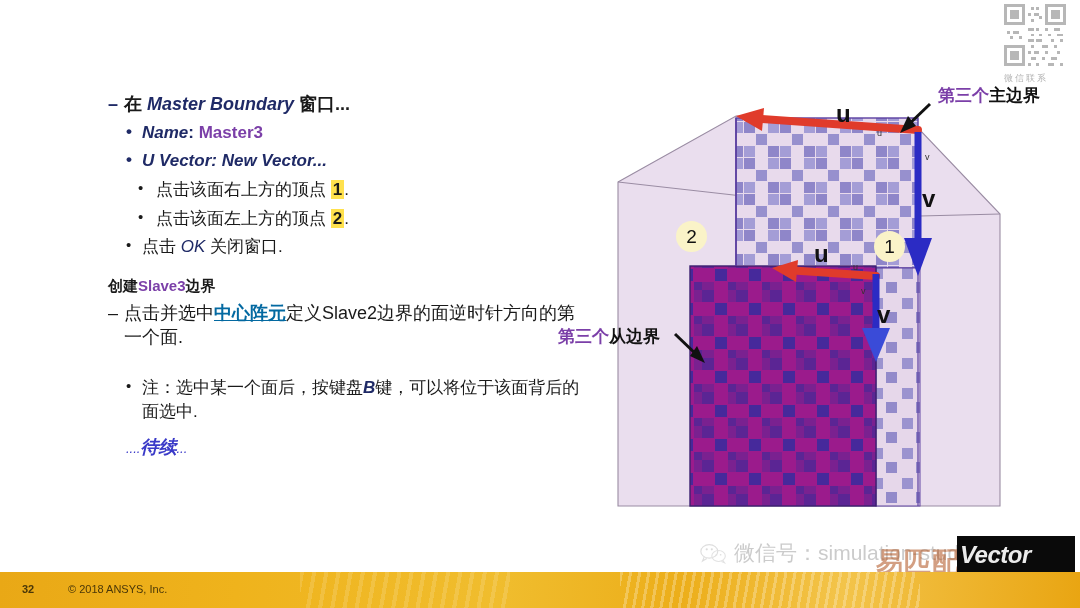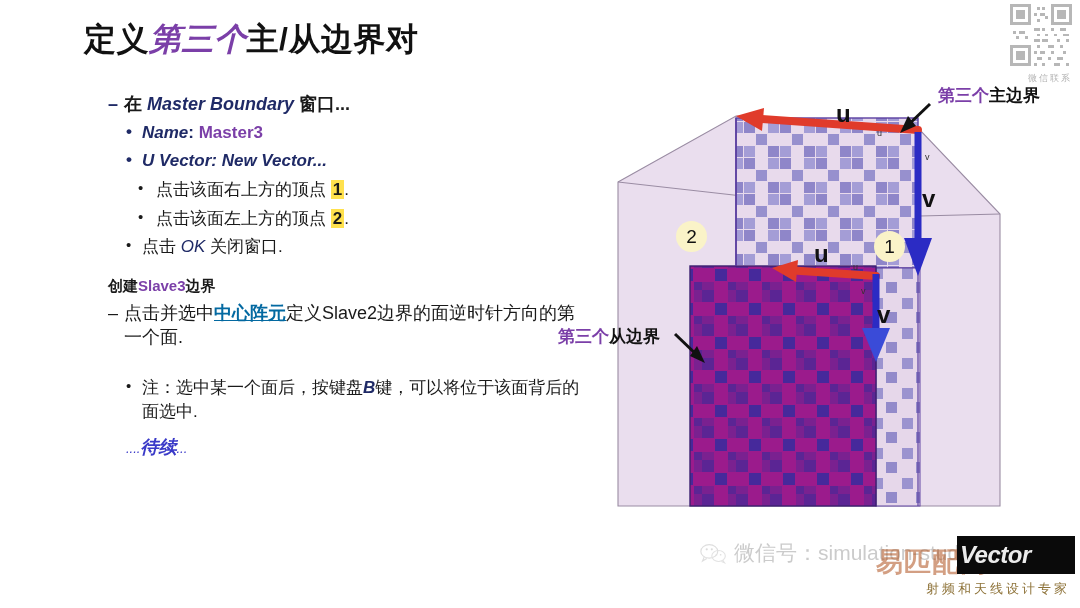--- a/index.html
+++ b/index.html
@@ -102,21 +102,21 @@
 
   .numcircle{
     position:absolute;width:31px;height:31px;border-radius:50%;
     background:#FAF3C8;color:#111;font-size:19px;font-weight:normal;
     display:flex;align-items:center;justify-content:center;
   }
   #num1{left:274px;top:145px;}
   #num2{left:76px;top:135px;}
 
   
-  #qr{position:absolute;right:8px;top:4px;width:68px;text-align:right;}
+  #qr{position:absolute;right:8px;top:4px;width:68px;text-align:left;}
   #qr .grid{
     width:62px;height:62px;margin:0 auto;opacity:.42;
   }
   #qr .cap{
     font-size:9px;color:#999;letter-spacing:2px;margin-top:2px;opacity:.75;
   }
 
   
   #wm{
     position:absolute;left:700px;top:536px;height:34px;
@@ -158,23 +158,20 @@
     background:repeating-linear-gradient(100deg,rgba(255,255,255,.14) 0 4px,rgba(255,255,255,0) 4px 12px);
   }
   #pagenum{position:absolute;left:22px;top:11px;font-size:11px;color:#4a3708;font-weight:bold;}
   #copyright{position:absolute;left:68px;top:11px;font-size:11px;color:#4a3708;}
 </style>
 </head>
 <body>
 
 <div class="slide">
 
-  <div id="title">
-    <span>定义</span><span class="em">第三个</span><span>主/从边界对</span>
-  </div>
 
   <div id="body-col">
 
     <p class="lvl1">
       <span class="dash">–</span><span class="cjk">在 </span><span>Master Boundary</span><span class="cjk"> 窗口...</span>
     </p>
 
     <p class="lvl2">
       <span class="dot">•</span><span>Name</span><span class="plain">: </span><span class="val">Master3</span>
     </p>
@@ -374,14 +371,20 @@
       <circle cx="19.5" cy="13.5" r="1" fill="#c4c4c4"></circle>
         <circle cx="24.5" cy="13.5" r="1" fill="#c4c4c4"></circle>
     </svg>
     <span>微信号：simulation-studer</span>
   </div>
   <div id="wm-red">易匹配网</div>
   <div id="ansysbox"></div>
   <div id="ansyslogo">Vector</div>
   <div id="wm-sub">射频和天线设计专家</div>
 
+  <div id="footer">
+    <div class="streak2"></div>
+    <div class="streak"></div>
+    <div id="pagenum">32</div>
+    <div id="copyright">© 2018 ANSYS, Inc.</div>
+  </div>
 
 </div>
 
 </body></html>

